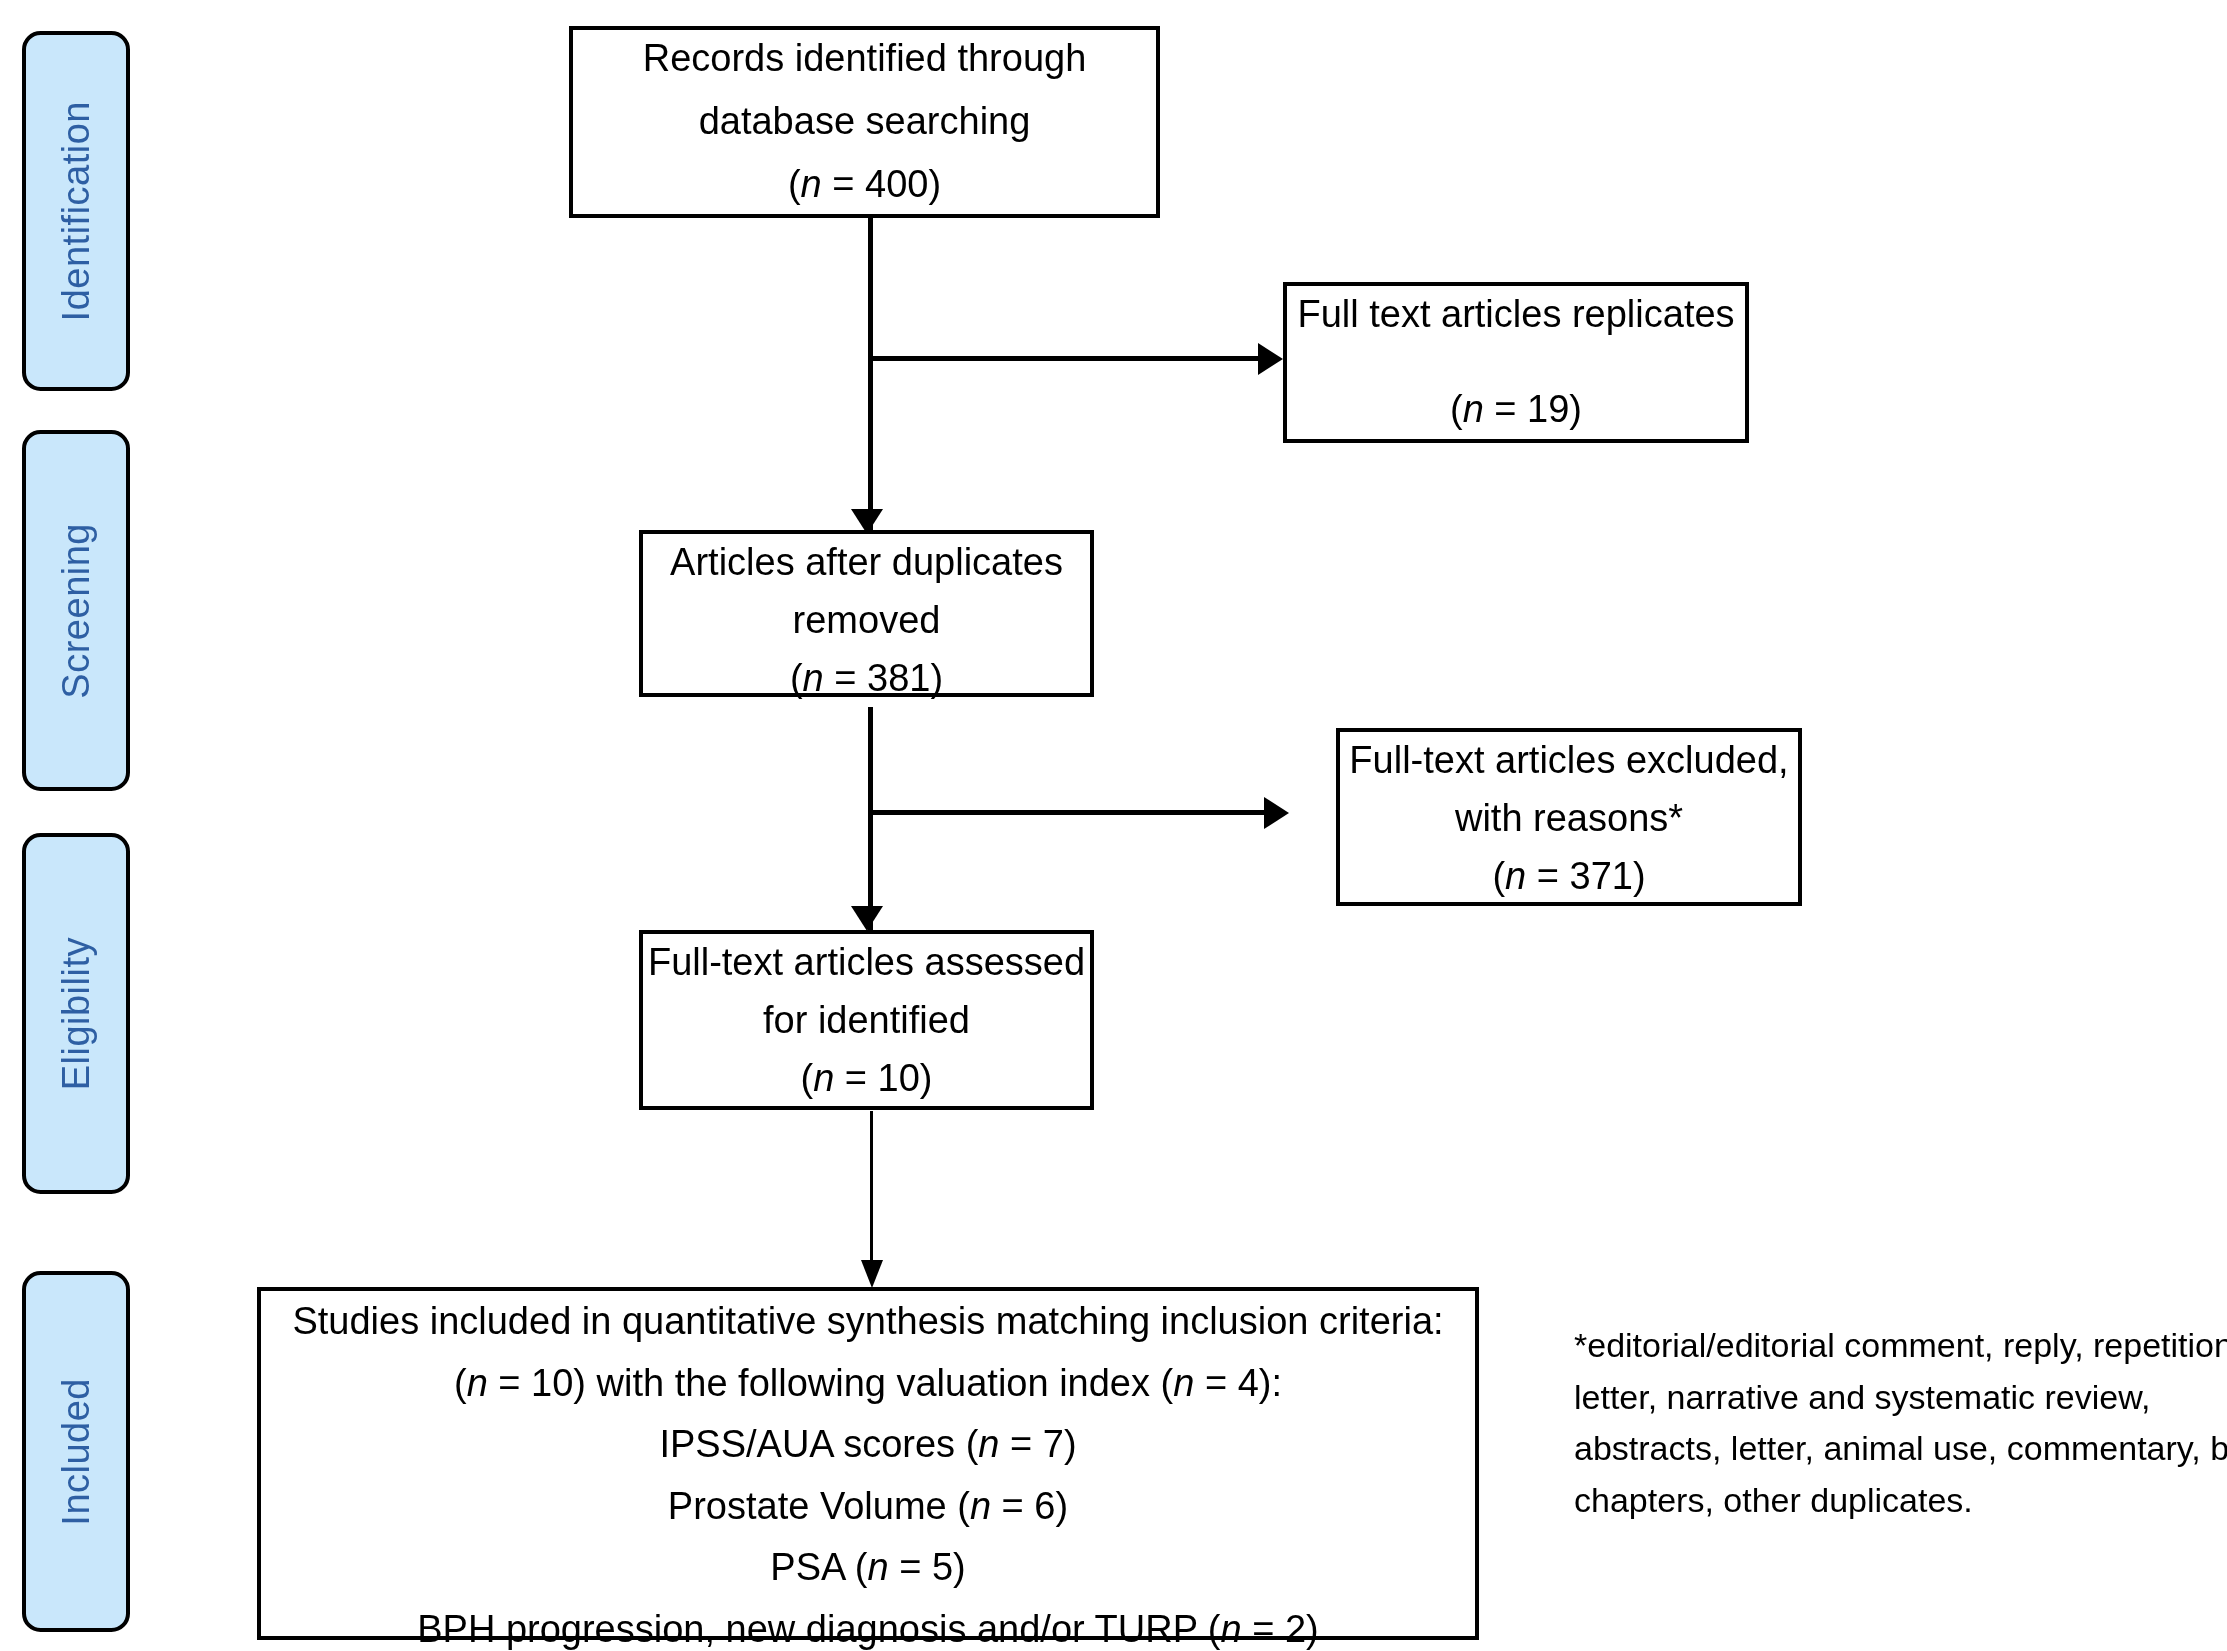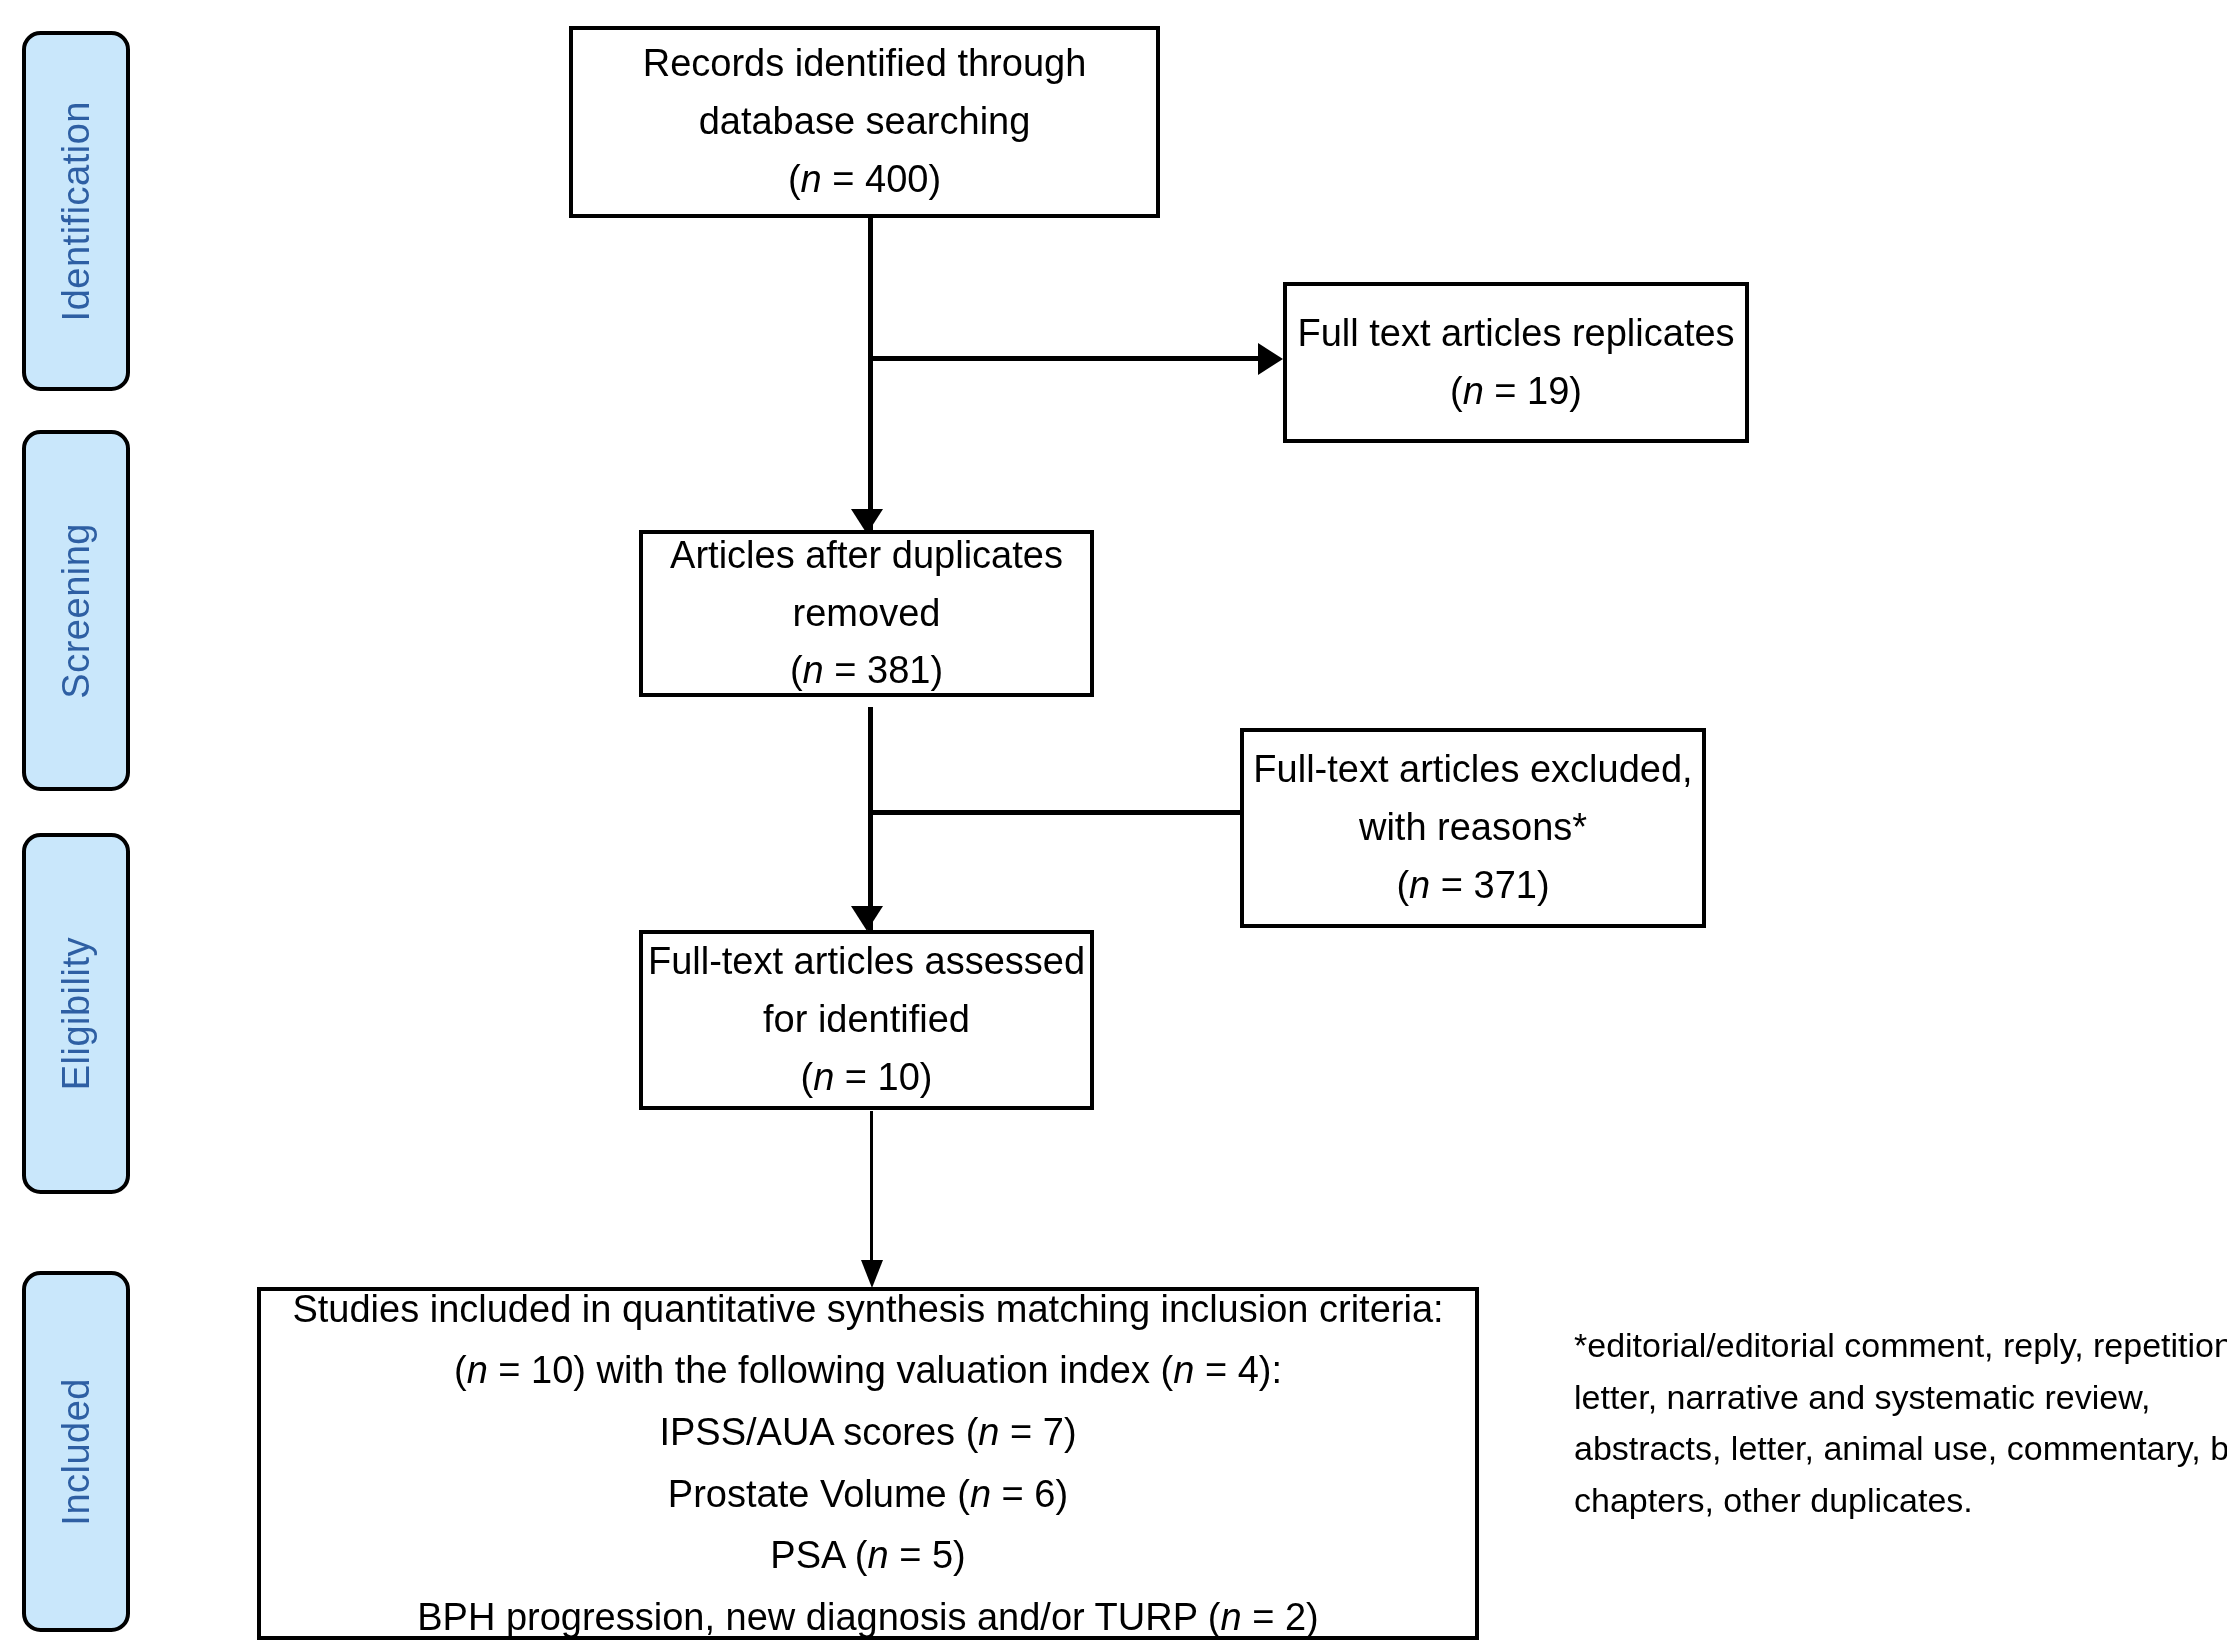--- a/index.html
+++ b/index.html
@@ -42,21 +42,21 @@
 
   
   .pbox {
     position: absolute;
     background: #ffffff;
     border: 4.9px solid #000000;
     box-sizing: border-box;
     display: flex;
     flex-direction: column;
     align-items: center;
-    justify-content: center;
+    justify-content: space-between;
     text-align: center;
   }
   .pbox .ln {
     font-size: 38px;
     line-height: 1.52;
     white-space: nowrap;
     color: #000000;
   }
   .pbox.wide .ln {
     font-size: 38px;
@@ -150,21 +150,21 @@
     <span class="ln">removed</span>
     <span class="ln"><span>(</span><span class="ital">n</span><span> = 381)</span></span>
   </div>
 
   <div class="vline" style="left:868px; top:707px; height:224px;"></div>
   <div class="arrow-down" style="left:851px; top:906px;"></div>
 
   <div class="hline" style="left:868px; top:810px; width:405px;"></div>
   <div class="arrow-right" style="left:1264px; top:797px;"></div>
 
-  <div class="pbox" style="left:1240px; top:728px; width:466px; height:200px;">
+  <div class="pbox" style="left:1336px; top:728px; width:466px; height:178px;">
     <span class="ln">Full-text articles excluded,</span>
     <span class="ln">with reasons*</span>
     <span class="ln"><span>(</span><span class="ital">n</span><span> = 371)</span></span>
   </div>
 
   <div class="pbox" style="left:639px; top:930px; width:455px; height:180px;">
     <span class="ln">Full-text articles assessed</span>
     <span class="ln">for identified</span>
     <span class="ln"><span>(</span><span class="ital">n</span><span> = 10)</span></span>
   </div>

